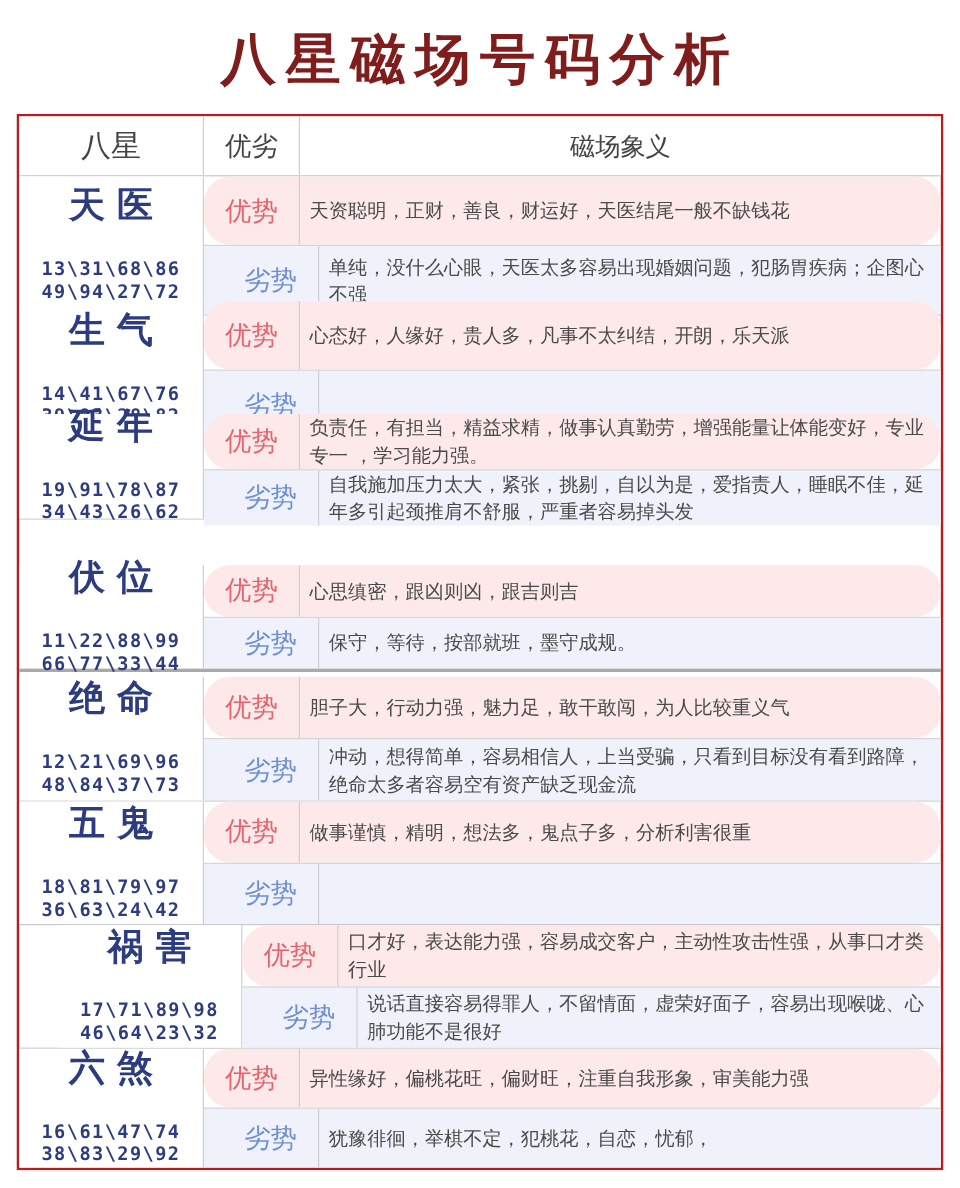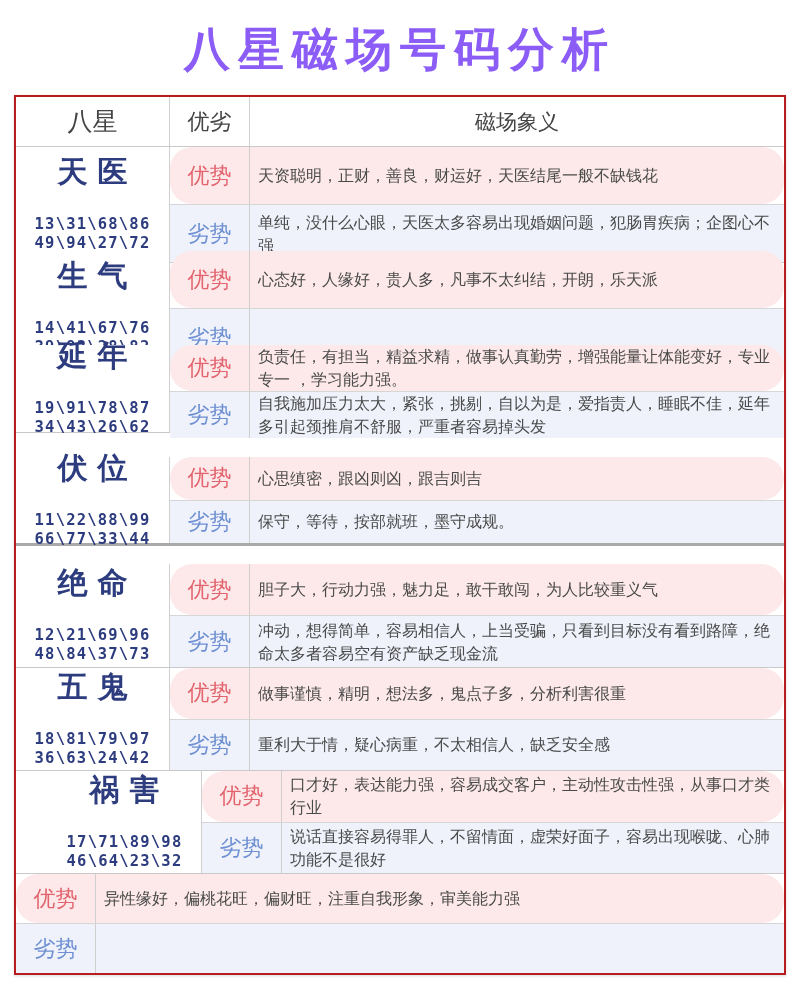--- a/index.html
+++ b/index.html
@@ -5,21 +5,21 @@
     * { box-sizing: border-box; margin: 0; padding: 0; }
     html, body {
       width: 800px; height: 990px; background: #ffffff;
       font-family: "DejaVu Sans", "Liberation Sans", sans-serif;
       overflow: hidden;
     }
     .page { position: relative; width: 800px; height: 990px; background: #fff; }
     .title {
       position: absolute; left: 0; top: 14px; width: 800px; height: 70px;
       text-align: center; font-size: 46px; font-weight: bold; line-height: 70px;
-      color: #8b5cf6; letter-spacing: 8px;
+      color: #7f1d1d; letter-spacing: 8px;
     }
     .table {
       position: absolute; left: 14px; top: 95px; width: 772px; height: 880px;
       border: 2px solid #b91c1c; background: #fff;
       box-shadow: 0 1px 3px rgba(0,0,0,0.15);
     }
     .hdr {
       position: absolute; left: 0; top: 0; width: 768px; height: 50px;
       display: flex; border-bottom: 1px solid #c9c9c9; background: #fff;
     }
@@ -54,21 +54,21 @@
     .rows { flex: 1; display: flex; flex-direction: column; }
     .sub { flex: 1; display: flex; }
     .sub.good { background: #fde9e9; border-radius: 22px; }
     .sub.bad { background: #eff2fb; }
     .sub + .sub { border-top: 1px solid #d6d6d6; }
     .tag {
       width: 80px; border-right: 1px solid #cfcfcf;
       display: flex; align-items: center; justify-content: center; font-size: 22px;
     }
     .good .tag { color: #e2646e; }
-    .bad .tag { color: #6e90d2; }
+    .bad .tag { color: #6e90d2; margin-left: 16px; }
     .desc {
       flex: 1; display: flex; align-items: center; padding: 0 10px 0 8px;
       font-size: 16px; color: #4a4a4a; line-height: 23px;
     }
   </style>
 </head>
 <body>
 
 <div class="page">
   <div class="title">八星磁场号码分析</div>
@@ -132,21 +132,21 @@
           <div class="tag">优势</div>
           <div class="desc">负责任，有担当，精益求精，做事认真勤劳，增强能量让体能变好，专业专一 ，学习能力强。</div>
         </div>
         <div class="sub bad">
           <div class="tag">劣势</div>
           <div class="desc">自我施加压力太大，紧张，挑剔，自以为是，爱指责人，睡眠不佳，延年多引起颈推肩不舒服，严重者容易掉头发</div>
         </div>
       </div>
     </div>
 
-    <div class="block thick" style="top:360px;height:89px;">
+    <div class="block thick" style="top:374px;height:89px;">
       <div class="star-cell">
         <div class="star-name">伏位</div>
         <div class="star-nums">
           <div>11\22\88\99</div>
           <div>66\77\33\44</div>
         </div>
       </div>
       <div class="rows">
         <div class="sub good">
           <div class="tag">优势</div>
@@ -187,21 +187,20 @@
           <div>36\63\24\42</div>
         </div>
       </div>
       <div class="rows">
         <div class="sub good">
           <div class="tag">优势</div>
           <div class="desc">做事谨慎，精明，想法多，鬼点子多，分析利害很重</div>
         </div>
         <div class="sub bad">
           <div class="tag">劣势</div>
-          <div class="desc">重利大于情，疑心病重，不太相信人，缺乏安全感</div>
         </div>
       </div>
     </div>
 
     <div class="block" style="top:674px;height:103px;padding-left:32px;">
       <div class="star-cell">
         <div class="star-name">祸害</div>
         <div class="star-nums">
           <div>17\71\89\98</div>
           <div>46\64\23\32</div>
@@ -213,25 +212,33 @@
           <div class="desc">口才好，表达能力强，容易成交客户，主动性攻击性强，从事口才类行业</div>
         </div>
         <div class="sub bad">
           <div class="tag">劣势</div>
           <div class="desc">说话直接容易得罪人，不留情面，虚荣好面子，容易出现喉咙、心肺功能不是很好</div>
         </div>
       </div>
     </div>
 
     <div class="block" style="top:777px;height:99px;border-bottom:none;">
+      <div class="star-cell">
+        <div class="star-name">六煞</div>
+        <div class="star-nums">
+          <div>16\61\47\74</div>
+          <div>38\83\29\92</div>
+        </div>
+      </div>
       <div class="rows">
         <div class="sub good">
           <div class="tag">优势</div>
           <div class="desc">异性缘好，偏桃花旺，偏财旺，注重自我形象，审美能力强</div>
         </div>
         <div class="sub bad">
           <div class="tag">劣势</div>
+          <div class="desc">犹豫徘徊，举棋不定，犯桃花，自恋，忧郁，</div>
         </div>
       </div>
     </div>
 
   </div>
 </div>
 
 </body></html>

